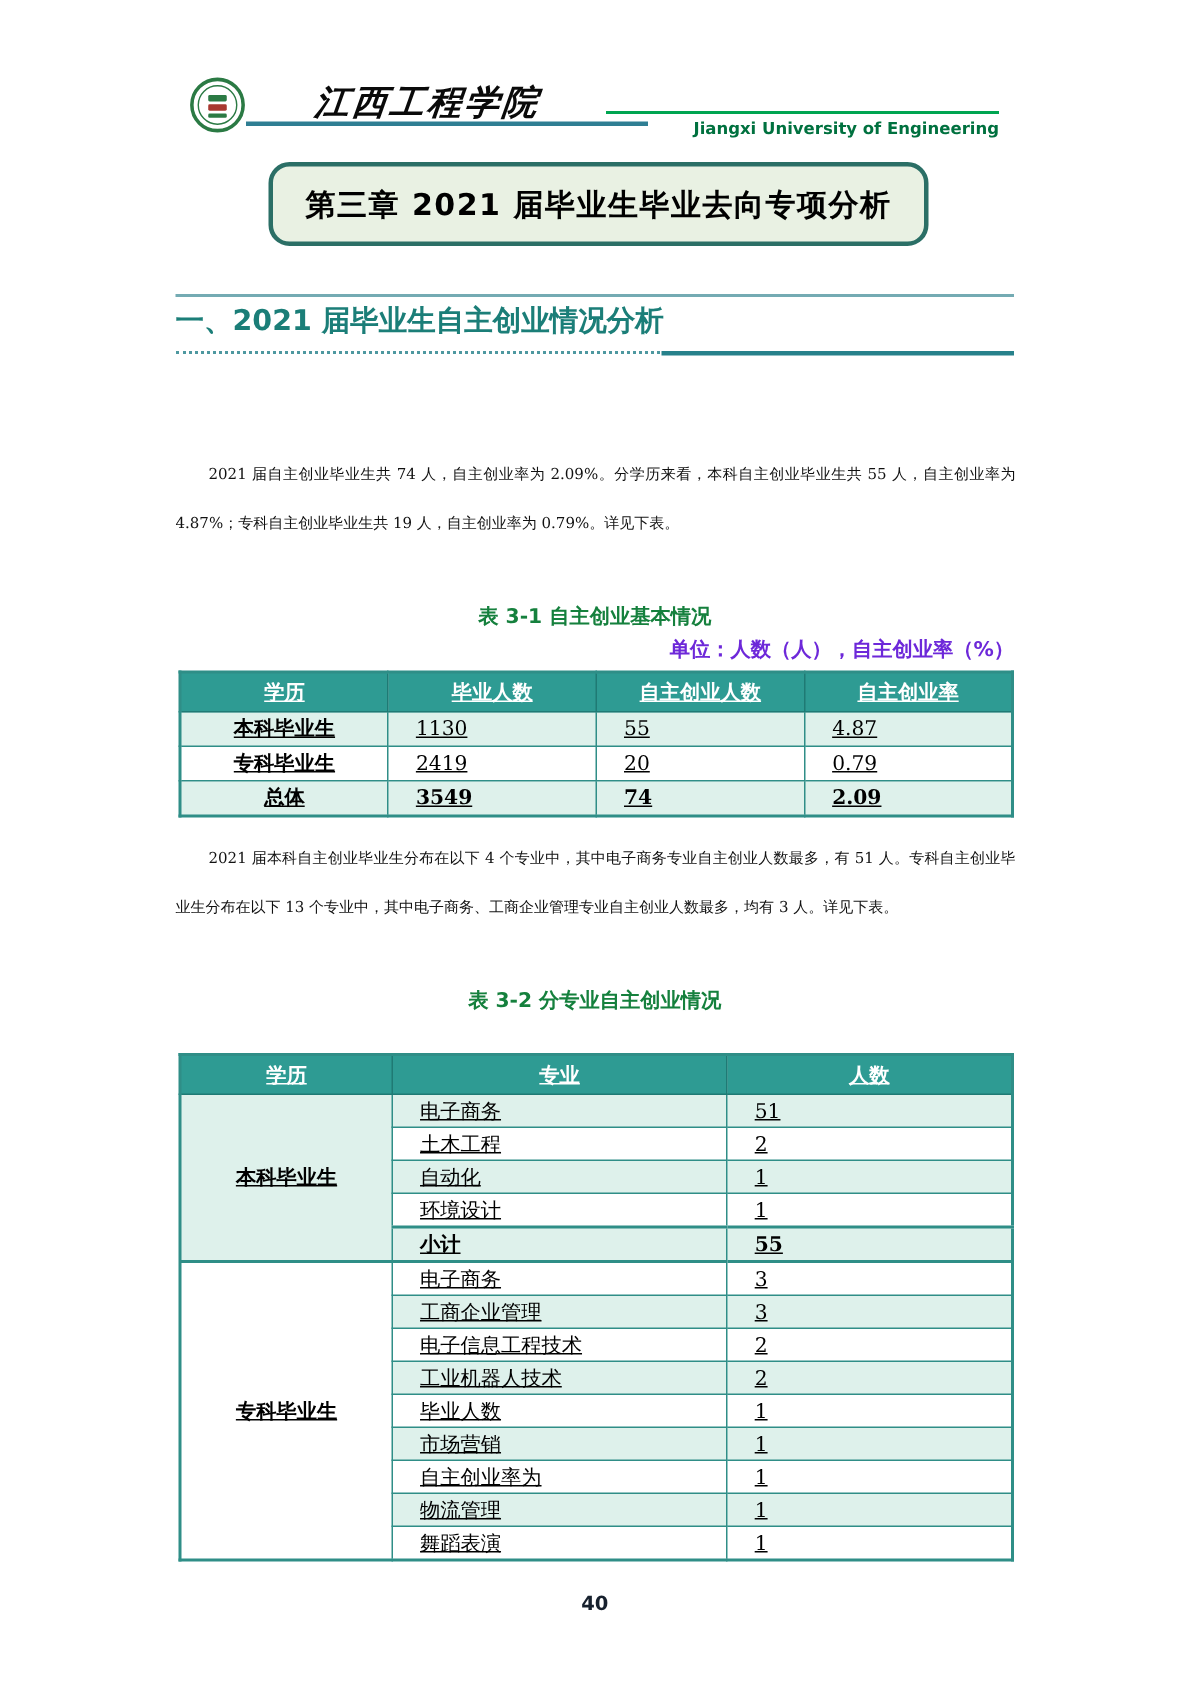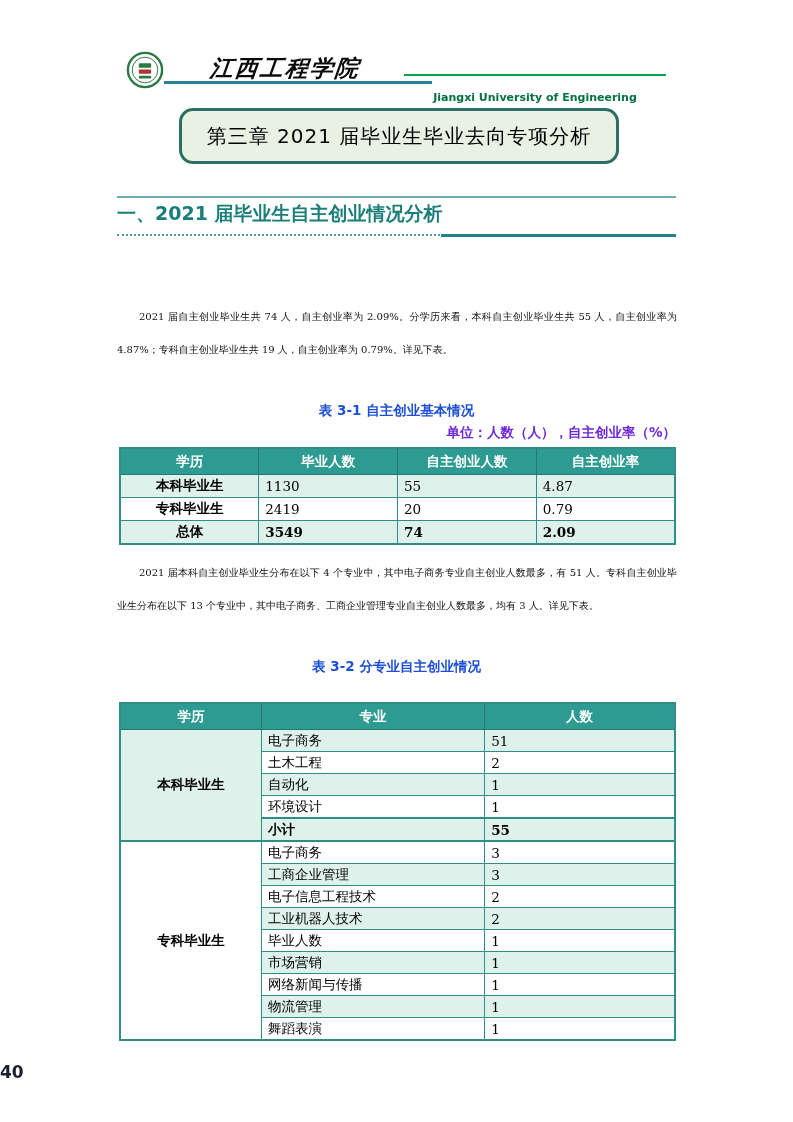--- a/index.html
+++ b/index.html
@@ -6,73 +6,73 @@
   .page{position:relative;width:793px;height:1122px;background:#ffffff;overflow:hidden;
         font-family:"DejaVu Sans","Liberation Sans",sans-serif;color:#111;}
 
   
   .logo{position:absolute;left:126px;top:51px;width:38px;height:38px;}
   .calli{position:absolute;left:210px;top:53px;font-family:"DejaVu Serif","Liberation Serif",serif;
          font-style:italic;font-weight:bold;font-size:23px;color:#0a0a0a;letter-spacing:2px;
          transform:skewX(-6deg);white-space:nowrap;}
   .underline-teal{position:absolute;left:164px;top:81px;width:268px;height:3px;background:#2F7E93;}
   .topline-green{position:absolute;left:404px;top:74px;width:262px;height:2px;background:#00A551;}
-  .eng{position:absolute;left:404px;top:79px;width:262px;text-align:center;
-       font-size:11px;font-weight:bold;color:#00713F;margin-top:12px;}
+  .eng{position:absolute;left:404px;top:79px;width:262px;text-align:right;
+       font-size:11px;font-weight:bold;color:#00713F;}
 
   
   .banner{position:absolute;left:179px;top:108px;width:434px;height:50px;background:#E9F1E3;
           border:3px solid #2B6F66;border-radius:14px;display:flex;align-items:center;
-          justify-content:center;font-size:20px;font-weight:normal;color:#000;letter-spacing:1px;}
+          justify-content:center;font-size:20px;font-weight:bold;color:#000;letter-spacing:1px;}
 
   
   .sec-rule-top{position:absolute;left:117px;top:196px;width:559px;height:2px;background:#74ABB3;}
   .sec-title{position:absolute;left:117px;top:201px;font-size:19px;font-weight:bold;color:#1B7E78;}
   .sec-rule-bottom{position:absolute;left:117px;top:234px;width:559px;height:0;
                    border-top:2px dotted #4E98A0;}
   .sec-rule-bottom .solid{position:absolute;right:0;top:-2.5px;width:42%;height:3px;background:#27818B;}
 
   .subsec{position:absolute;left:117px;top:255px;font-size:17px;font-weight:bold;color:#2EA266;letter-spacing:1px;}
 
   
   .para{position:absolute;left:117px;width:560px;font-size:10px;line-height:33px;color:#111;
         text-align:justify;text-indent:2.2em;
         font-family:"DejaVu Serif","Liberation Serif",serif;}
   #p1{top:300px;}
   #p2{top:556px;}
 
   
   .caption{position:absolute;left:117px;width:559px;text-align:center;font-size:13.5px;
-           font-weight:bold;color:#1d4ed8;}
+           font-weight:bold;color:#15803d;}
   #cap1{top:402px;}
   #cap2{top:658px;}
   .unit{position:absolute;left:117px;width:559px;text-align:right;font-size:13.5px;
         font-weight:bold;color:#6d28d9;}
   #unit1{top:424px;}
   #unit2{top:680px;}
 
   
   table{border-collapse:collapse;position:absolute;left:119px;width:557px;font-size:13.5px;
         color:#000;border:2px solid #2F8E87;table-layout:fixed;}
   #table1{top:447px;}
   #table2{top:702px;}
-  th,td{border:1.5px solid #2F8E87;vertical-align:middle;padding:0 6px;}
+  th,td{border:1.5px solid #2F8E87;vertical-align:middle;padding:0 18px;text-decoration:underline;}
   thead th{background:#2E9B93;color:#fff;font-weight:bold;height:25px;border-color:#1F7A74;}
   #table1 tbody td,#table1 tbody th{height:22px;}
   #table2 tbody td{height:21px;}
   tbody tr:nth-child(odd) td,tbody tr:nth-child(odd) th{background:#DEF1EB;}
   tbody th{font-weight:bold;}
   .num{font-family:"DejaVu Serif","Liberation Serif",serif;}
   #table1 tr.total td{font-weight:bold;}
   #table2 tr.subtotal td{font-weight:bold;border-top-width:2px;}
   #table2 tr.grp-start th,#table2 tr.grp-start td{border-top-width:2.5px;}
 
   
-  .pagenum{position:absolute;left:0;top:1062px;width:100%;
-           font-size:17px;font-weight:bold;color:#17212e;}
+  .pagenum{position:absolute;left:0;top:1062px;width:100%;text-align:center;
+           font-size:13px;font-weight:bold;color:#17212e;}
 </style>
 </head>
 <body>
 
 <div class="page">
 
   <div class="logo">
     <svg viewBox="0 0 40 40" width="38" height="38">
       <circle cx="20" cy="20" r="18" fill="#ffffff" stroke="#2B7A44" stroke-width="2.5"></circle>
       <circle cx="20" cy="20" r="13.5" fill="none" stroke="#2B7A44" stroke-width="1"></circle>
@@ -197,21 +197,21 @@
       </tr>
       <tr>
         <td>毕业人数</td>
         <td class="num">1</td>
       </tr>
       <tr>
         <td>市场营销</td>
         <td class="num">1</td>
       </tr>
       <tr>
-        <td>网络新闻与传播</td>
+        <td>自主创业率为</td>
         <td class="num">1</td>
       </tr>
       <tr>
         <td>物流管理</td>
         <td class="num">1</td>
       </tr>
       <tr>
         <td>舞蹈表演</td>
         <td class="num">1</td>
       </tr>

